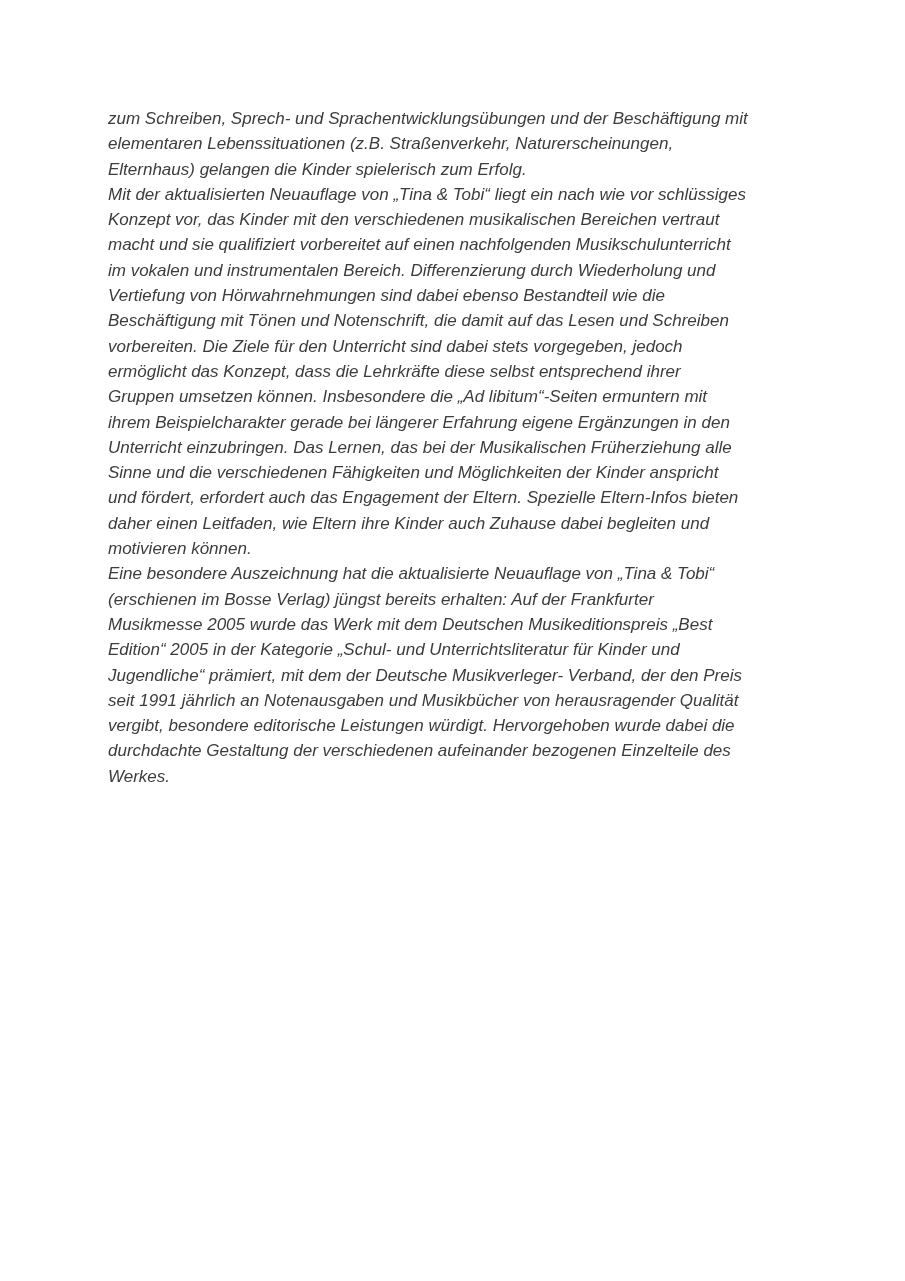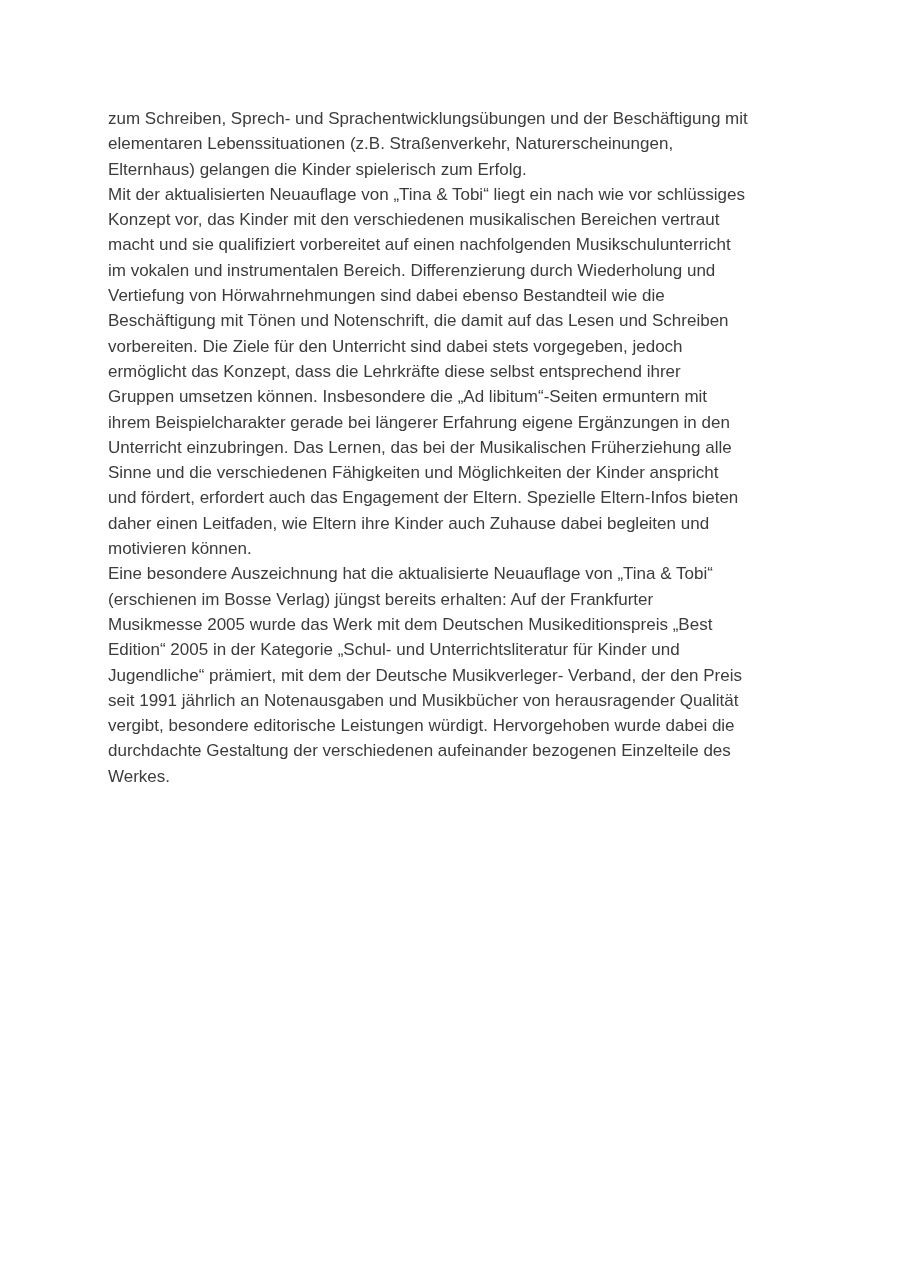--- a/index.html
+++ b/index.html
@@ -13,20 +13,21 @@
     height: 1281px;
     background: var(--page-bg, #ffffff);
     overflow: hidden;
   }
   .page {
     box-sizing: border-box;
     width: 905px;
     height: 1281px;
     padding: 106px 100px 0 108px;
     background: var(--page-bg, #ffffff);
+    font-style: italic;
   }
   .text-block {
     width: 700px;
   }
   .para {
     margin: 0;
     padding: 0;
     font-family: "Liberation Sans", sans-serif;
     font-size: 17px;
     line-height: 25.3px;

